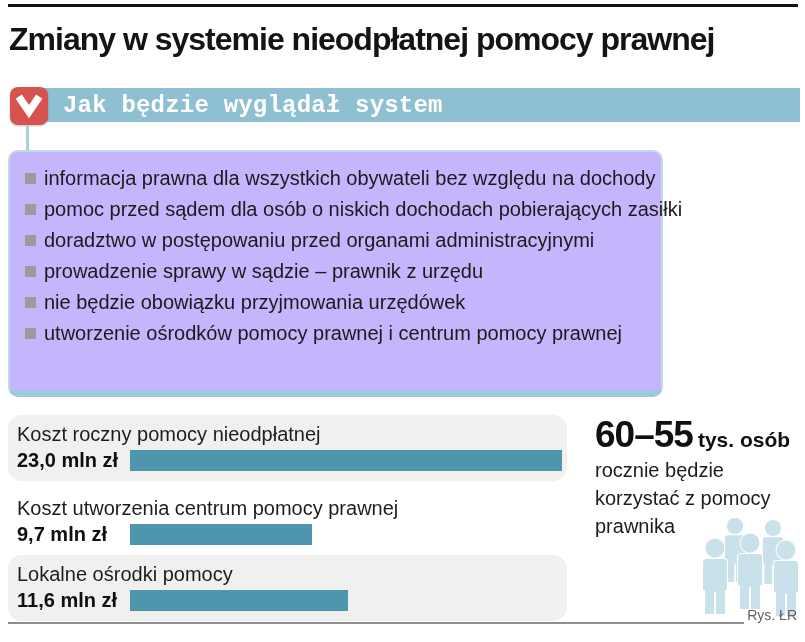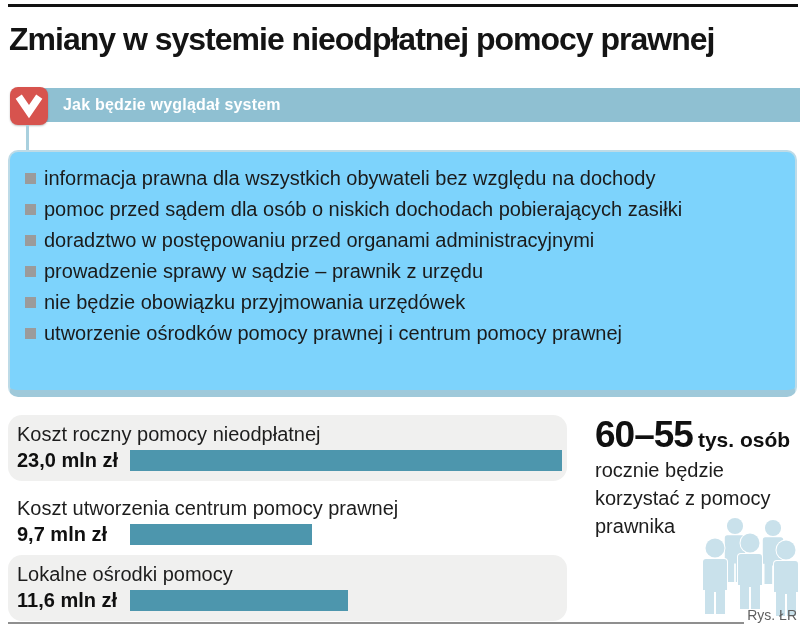--- a/index.html
+++ b/index.html
@@ -10,31 +10,31 @@
   }
   .top-rule { position:absolute; left:8px; top:4px; width:790px; height:3px; background:#111; }
   .title {
     position:absolute; left:9px; top:21px; font-size:32px; font-weight:700;
     letter-spacing:-1px; color:#141414; white-space:nowrap;
   }
   .banner {
     position:absolute; left:29px; top:88px; width:771px; height:34px;
     background:#8fc0d2; display:flex; align-items:center; padding-left:34px;
   }
-  .banner-label { color:#fff; font-weight:700; font-size:16px; letter-spacing:0.2px; }
+  .banner-label { color:#fff; font-weight:700; font-size:24px; letter-spacing:0.2px;font-family:Liberation Mono, monospace; }
   .red-badge {
     position:absolute; left:10px; top:87px; width:38px; height:38px;
     background:#d7534e; border-radius:8px; display:flex; align-items:center; justify-content:center;
     box-shadow:0 1px 2px rgba(0,0,0,0.25);
   }
   .connector { position:absolute; left:26px; top:125px; width:3px; height:26px; background:#a9d0de; }
   .list-box {
-    position:absolute; left:8px; top:150px; width:789px; height:247px;
+    position:absolute; left:8px; top:150px; width:655px; height:247px;
     border:2px solid #bedbe7; border-bottom:7px solid #9fc9da; border-radius:10px;
-    padding:11px 6px 0 15px; background:#7dd3fc;
+    padding:11px 6px 0 15px; background:#c4b5fd;
   }
   .list-box ul { list-style:none; }
   .list-box li {
     font-size:20px; color:#1b1b1b; line-height:31px; white-space:nowrap;
     display:flex; align-items:center;
   }
   .bullet { display:inline-block; width:11px; height:11px; background:#9b9b9b; margin-right:8px; flex:none; }
   .cost-row { position:absolute; left:8px; width:559px; padding:8px 0 0 9px;border-radius:14px; }
   .row-stripe { background:#f0f0ef; }
   .cost-row.r0 { top:415px; height:66px; }

